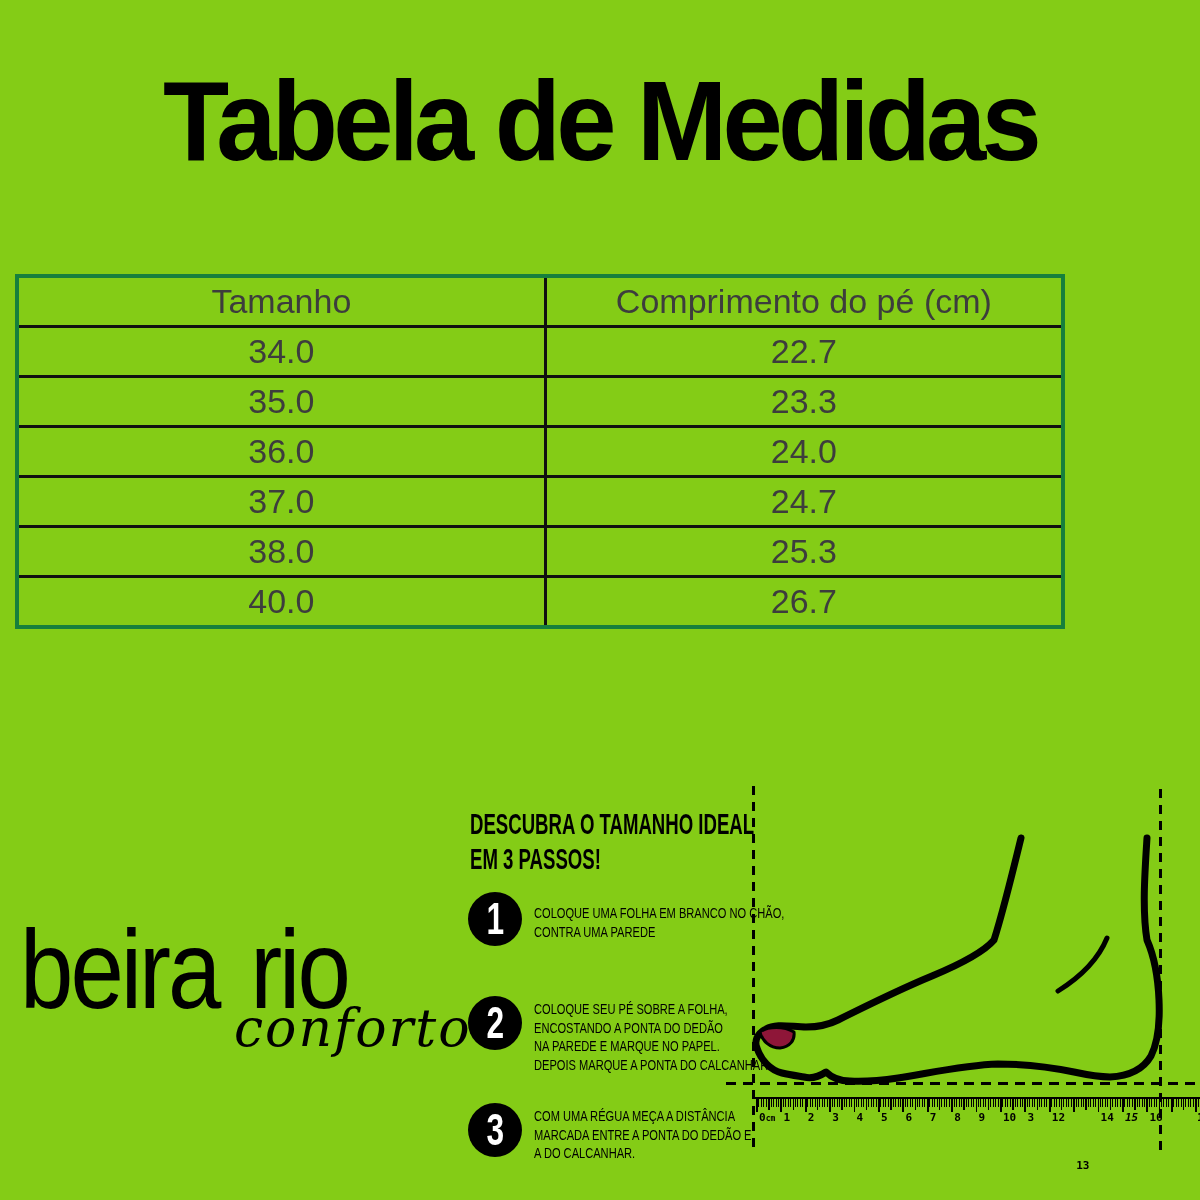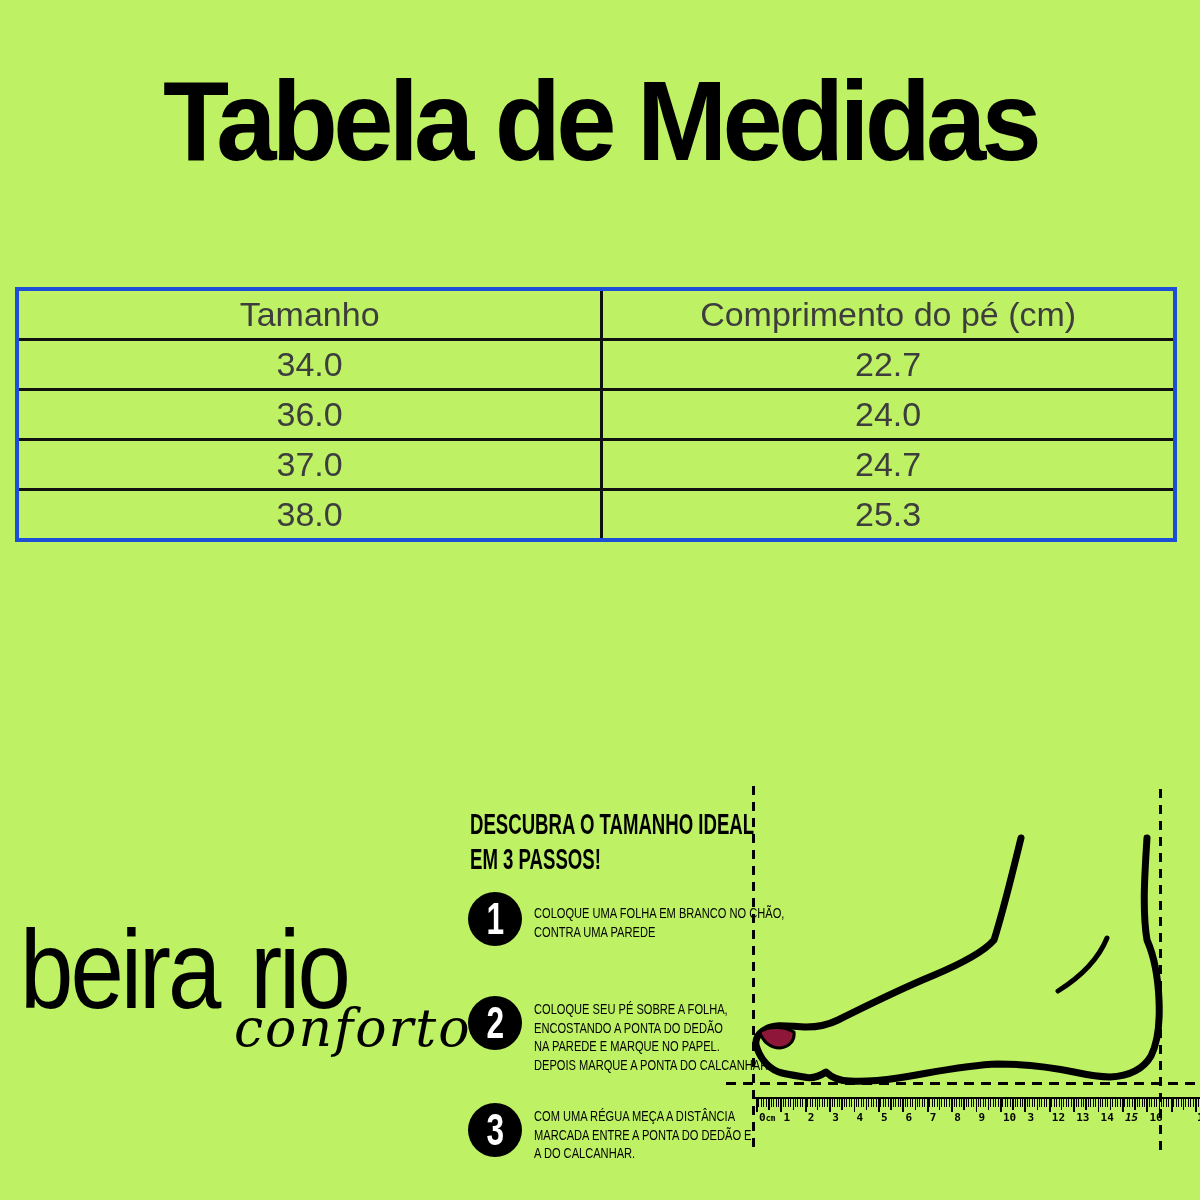--- a/index.html
+++ b/index.html
@@ -1,35 +1,34 @@
 <!DOCTYPE html>
 <html><head>
 <meta charset="utf-8">
 <style>
   html,body { margin:0; padding:0; background:#fff; }
   #canvas {
     position:relative; width:1200px; height:1200px;
-    background:#bef264; overflow:hidden;
+    background:#84cc16; overflow:hidden;
     font-family:"Liberation Sans", sans-serif; color:#000;
   }
 
   
   .title {
     position:absolute; top:64px; left:0; width:1200px;
     text-align:center; font-size:114px; line-height:114px; font-weight:700;
     letter-spacing:-5px; white-space:nowrap;
     transform:scaleX(0.95); transform-origin:center top; color:#000;
   }
 
   
   table.size {
-    position:absolute; left:15px; top:274px; width:1162px;
+    position:absolute; left:15px; top:274px; width:1050px;
     border-collapse:collapse; table-layout:fixed;
-    border:4px solid #1d4ed8;
-    margin-top:13px;
+    border:4px solid #15803d;
   }
   table.size th, table.size td {
     border:3.5px solid #101010;
     height:47px; padding:0;
     text-align:center; vertical-align:middle;
     font-size:34px; font-weight:400; color:#3d3d3d;
   }
 
   
   .logo-name {
@@ -109,30 +108,38 @@
           <th>Tamanho</th>
           <th>Comprimento do pé (cm)</th>
         </tr>
     </thead>
     <tbody>
         <tr>
           <td>34.0</td>
           <td>22.7</td>
         </tr>
         <tr>
+          <td>35.0</td>
+          <td>23.3</td>
+        </tr>
+        <tr>
           <td>36.0</td>
           <td>24.0</td>
         </tr>
         <tr>
           <td>37.0</td>
           <td>24.7</td>
         </tr>
         <tr>
           <td>38.0</td>
           <td>25.3</td>
+        </tr>
+        <tr>
+          <td>40.0</td>
+          <td>26.7</td>
         </tr>
       </tbody>
   </table>
 
   <div class="logo-name">beira rio</div>
   <div class="logo-tagline">conforto</div>
 
   <div class="guide-heading">
     <div>DESCUBRA O TAMANHO IDEAL</div>
     <div>EM 3 PASSOS!</div>
@@ -211,21 +218,21 @@
         <span class="rnum" style="left: 80.2px;">3</span>
         <span class="rnum" style="left: 104.6px;">4</span>
         <span class="rnum" style="left: 129px;">5</span>
         <span class="rnum" style="left: 153.4px;">6</span>
         <span class="rnum" style="left: 177.8px;">7</span>
         <span class="rnum" style="left: 202.2px;">8</span>
         <span class="rnum" style="left: 226.6px;">9</span>
         <span class="rnum" style="left: 251px;">10</span>
         <span class="rnum" style="left: 275.4px;">3</span>
         <span class="rnum" style="left: 299.8px;">12</span>
-        <span class="rnum" style="left: 324.2px;">13</span>
+        <span class="rnum" style="left: 324.2px; margin-top: 48px;">13</span>
         <span class="rnum" style="left: 348.6px;">14</span>
         <span class="rnum" style="left: 373px; font-style: italic;">15</span>
         <span class="rnum" style="left: 397.4px;">16</span>
         <span class="rnum" style="left: 445px;">17</span>
         <span class="rnum" style="left: 446.2px;">18</span>
       </div>
   </div>
 
 </div>
 

